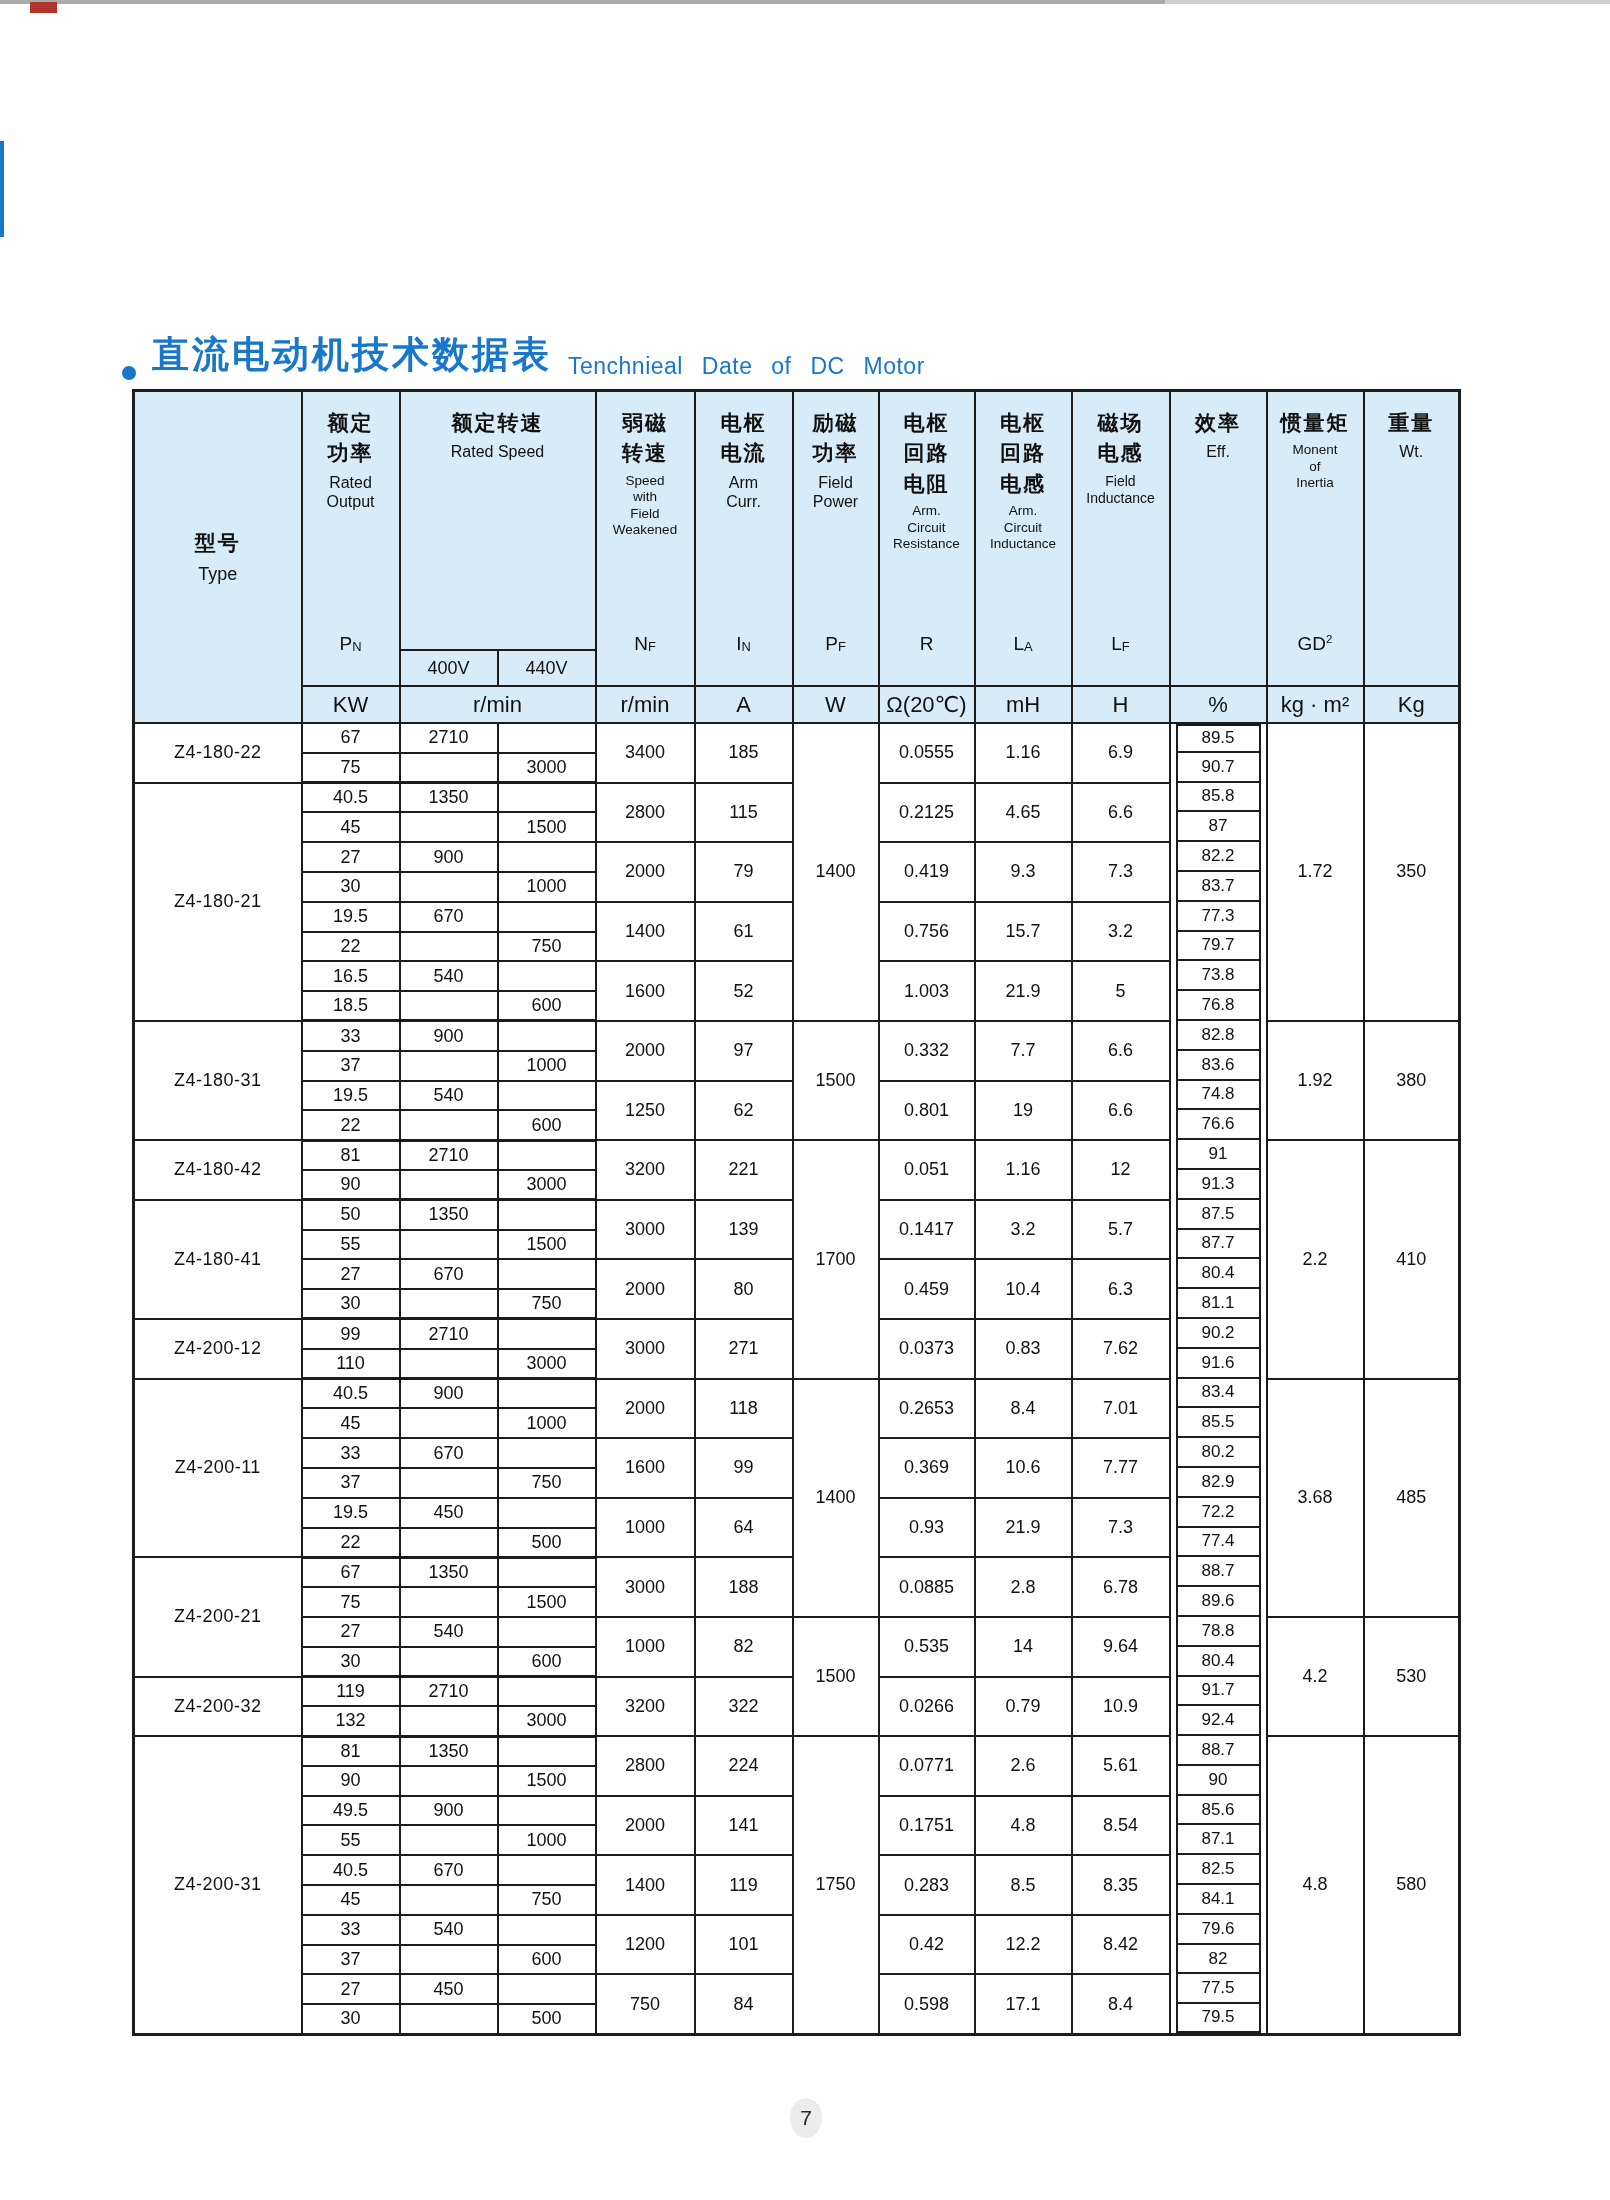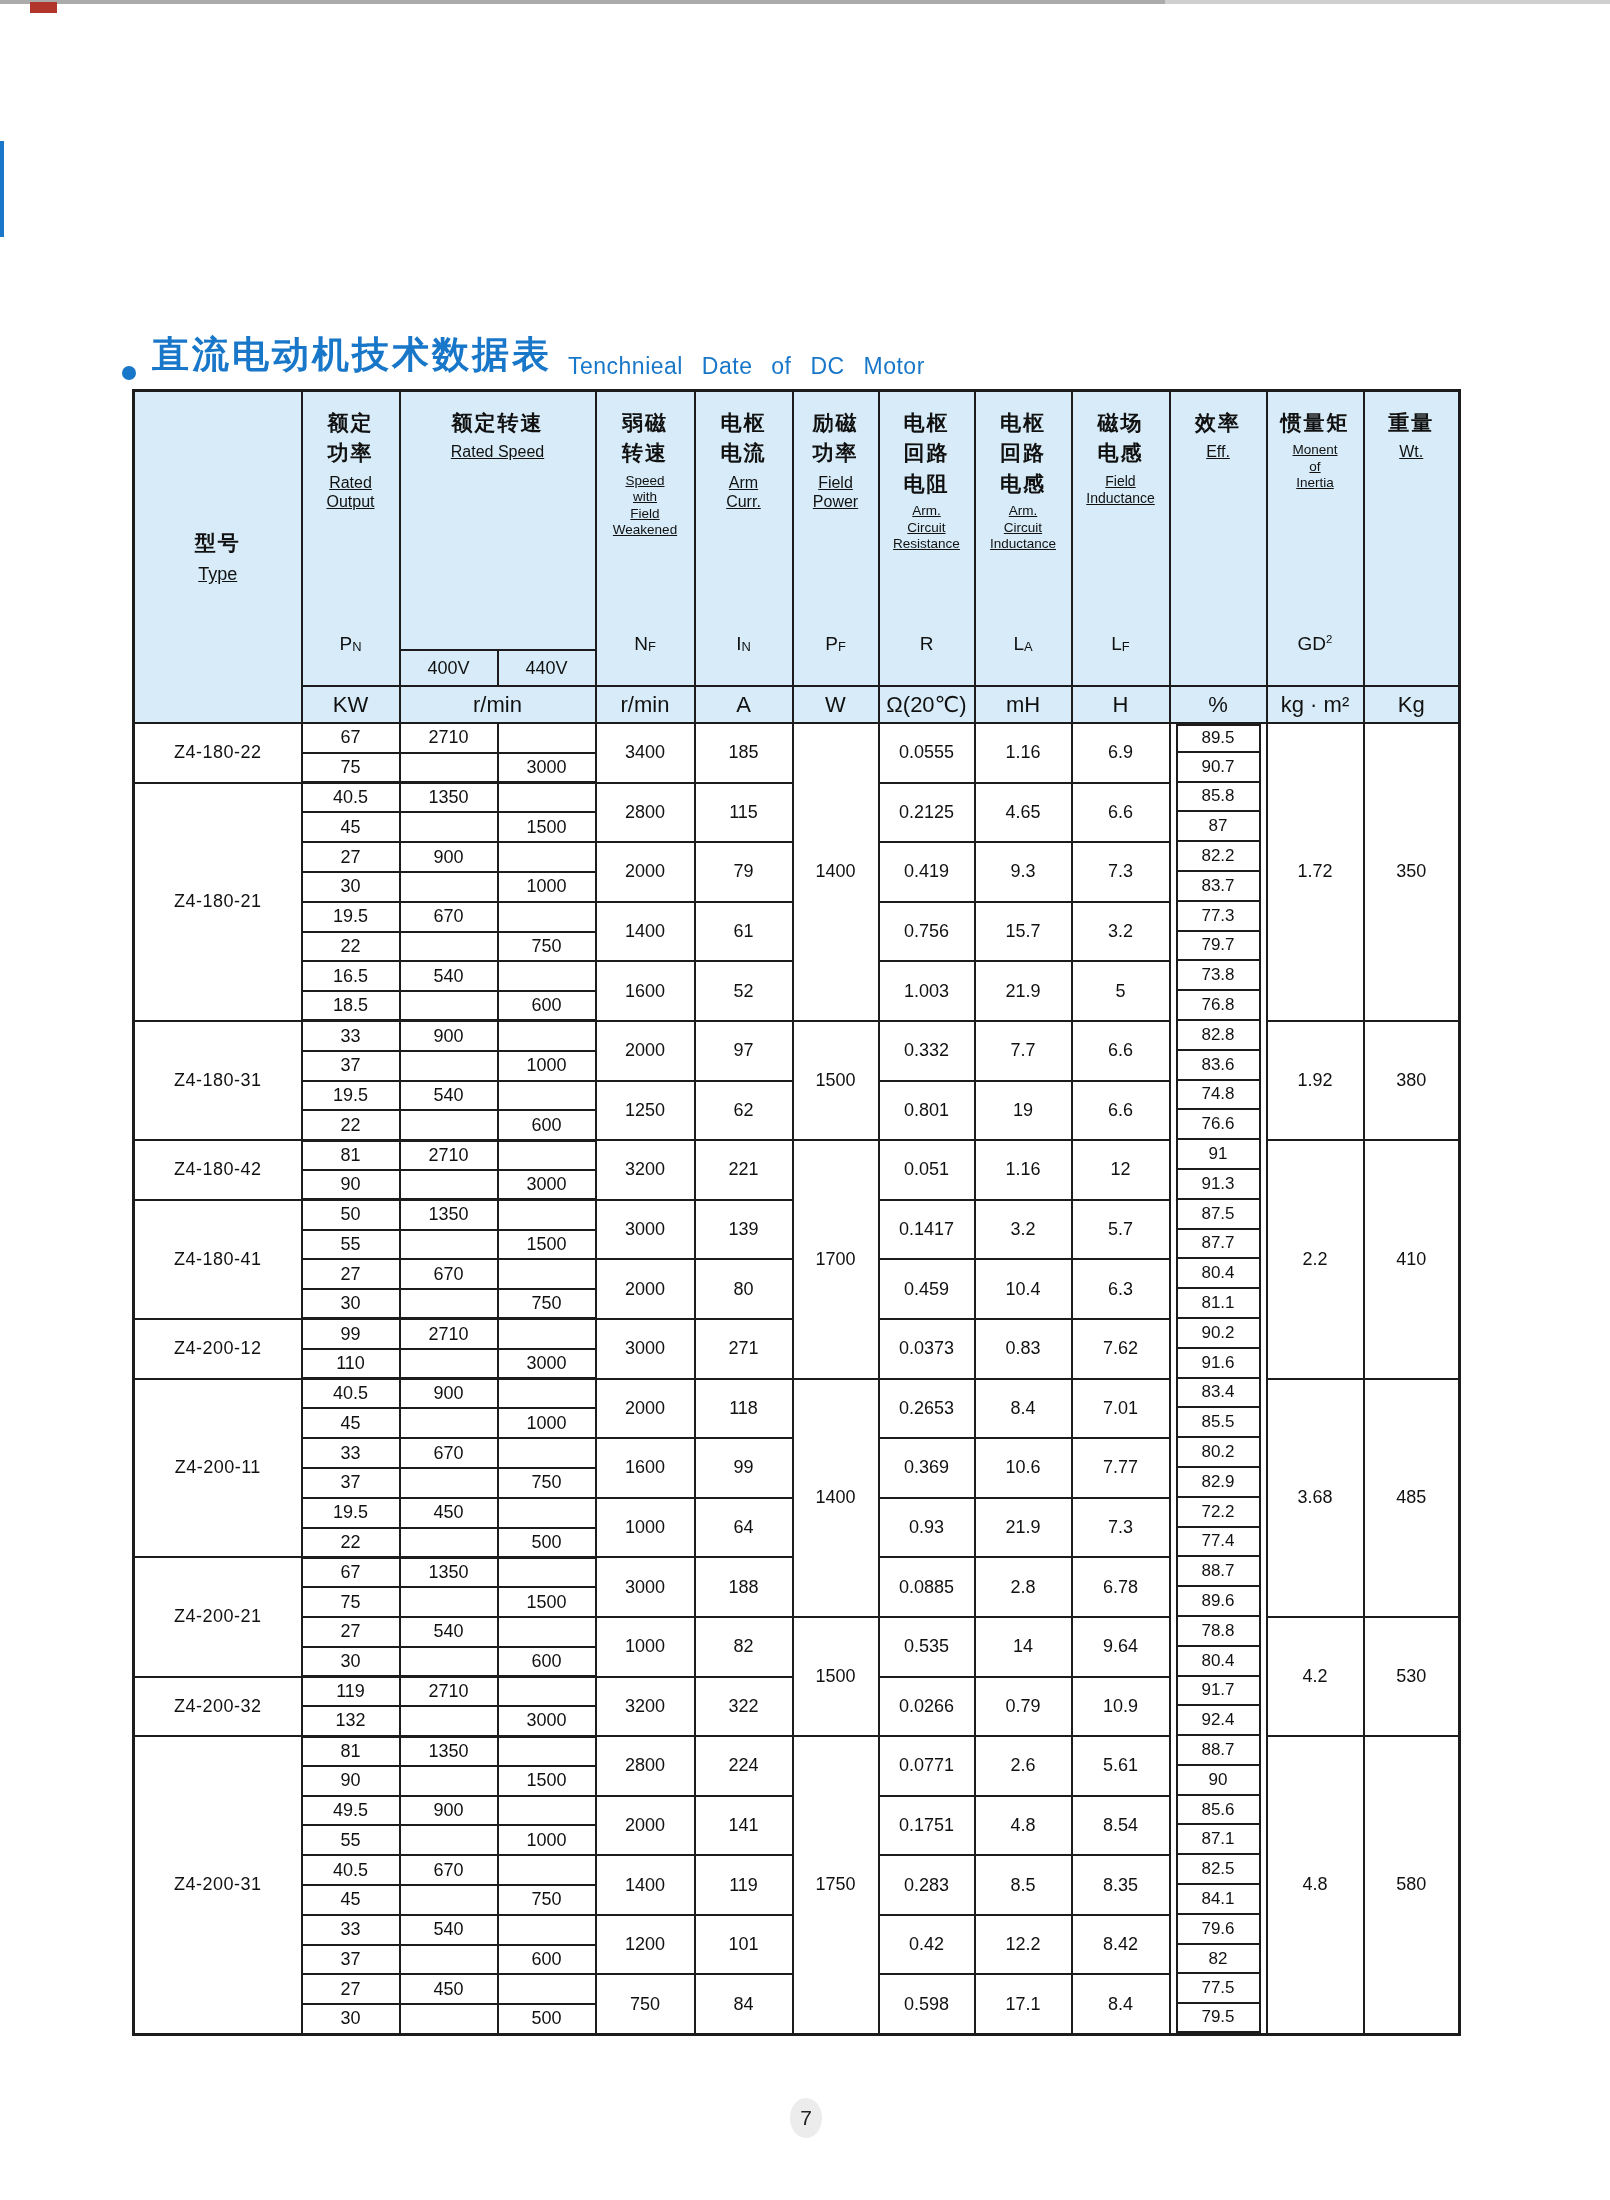--- a/index.html
+++ b/index.html
@@ -22,21 +22,21 @@
   .tbl-wrap{position:absolute;left:132px;top:389px;}
   table{border-collapse:collapse;table-layout:fixed;width:1326px;border:3px solid #1c1c1c;}
   th,td{border:2px solid #1c1c1c;padding:0;text-align:center;vertical-align:middle;
         font-weight:normal;white-space:nowrap;}
   thead th{background:#d7ecf8;vertical-align:top;}
   thead tr.hr1{height:239px;} thead tr.hr2{height:33px;} thead tr.hr3{height:34px;}
   .hc{display:flex;flex-direction:column;align-items:center;}
   .hd1{height:222px;border-radius:18px;} .hd2{height:270px;} .hd3{height:330px;justify-content:center;}
   .h-zh{margin-top:16px;font-size:21px;font-weight:bold;letter-spacing:2px;line-height:1.45;white-space:pre-line;}
   .hd3 .h-zh{margin-top:0;}
-  .h-en{margin-top:4px;font-size:16px;line-height:1.22;white-space:pre-line;text-decoration:underline;}
+  .h-en{margin-top:4px;font-size:16px;line-height:1.22;white-space:pre-line;}
   .hc-type .h-en{font-size:18px;margin-top:6px;}
   .h-en.en-sm{font-size:13.5px;}
   .h-en.en-md{font-size:14px;}
   .h-sym{margin-top:auto;margin-bottom:7px;font-size:19px;}
   .h-sym sub{font-size:68%;vertical-align:baseline;position:relative;bottom:-1px;}
   .h-sym sup{font-size:60%;}
   th.subv{font-size:18px;vertical-align:middle;}
   th.unit{font-size:22px;vertical-align:middle;}
 
   tbody tr{height:29.8px;}

